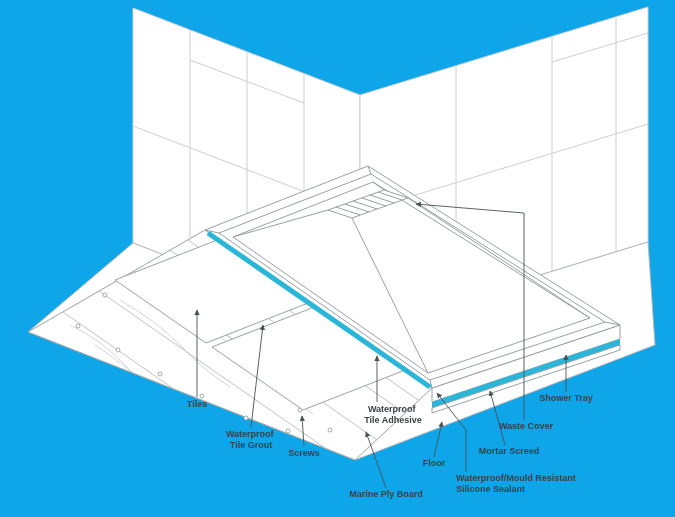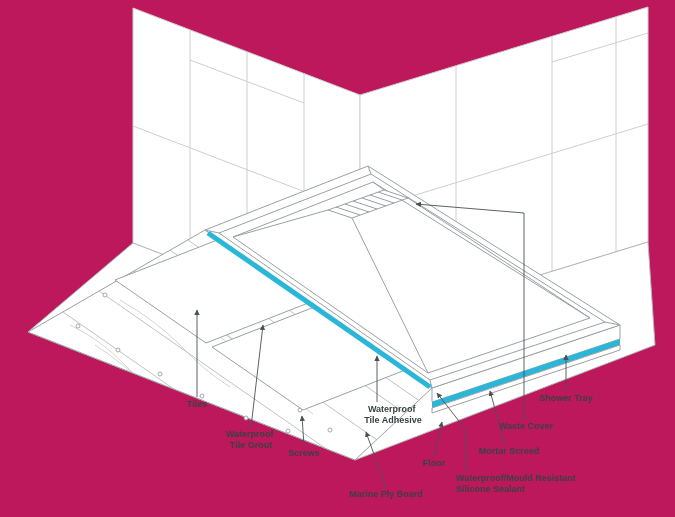--- a/index.html
+++ b/index.html
@@ -1,16 +1,16 @@
 <!DOCTYPE html>
 <html><head>
 <meta charset="utf-8">
 <style>
   html,body{margin:0;padding:0;background:#ffffff;}
-  .stage{width:675px;height:517px;position:relative;background:#be185d;overflow:hidden;}
+  .stage{width:675px;height:517px;position:relative;background:#0ea5e9;overflow:hidden;}
   svg{display:block;}
   text{font:700 9px "Liberation Sans", sans-serif; fill:#3a4144;}
   .t-mid{text-anchor:middle;}
   .t-left{text-anchor:start;}
   .wall{fill:#ffffff;stroke:#cdced0;stroke-width:1;}
   .wall-line{stroke:#cdced0;stroke-width:1;fill:none;}
   .outline{fill:#ffffff;stroke:#9aa0a4;stroke-width:1;}
   .line{stroke:#9aa0a4;stroke-width:1;fill:none;}
   .plank{stroke:#aeb2b5;stroke-width:0.8;fill:none;}
   .grain{stroke:#bdc1c3;stroke-width:0.7;fill:none;}

